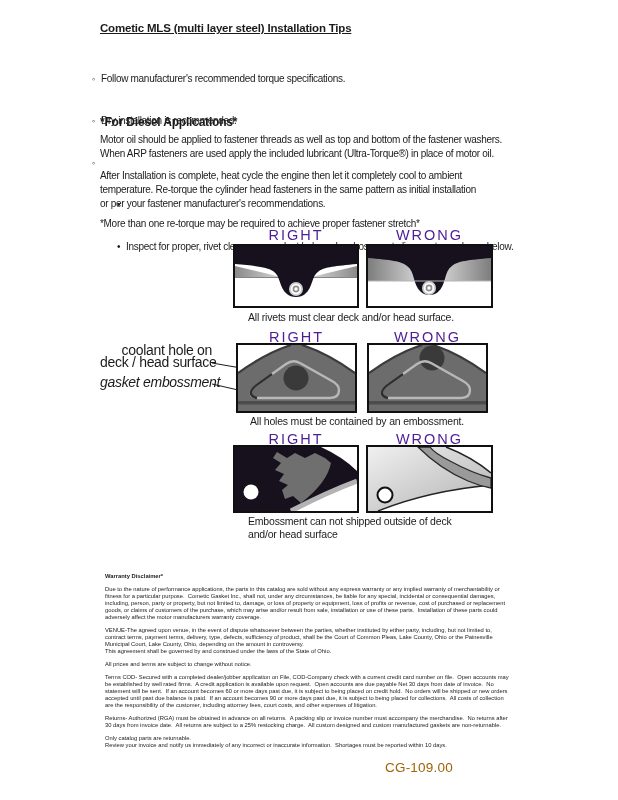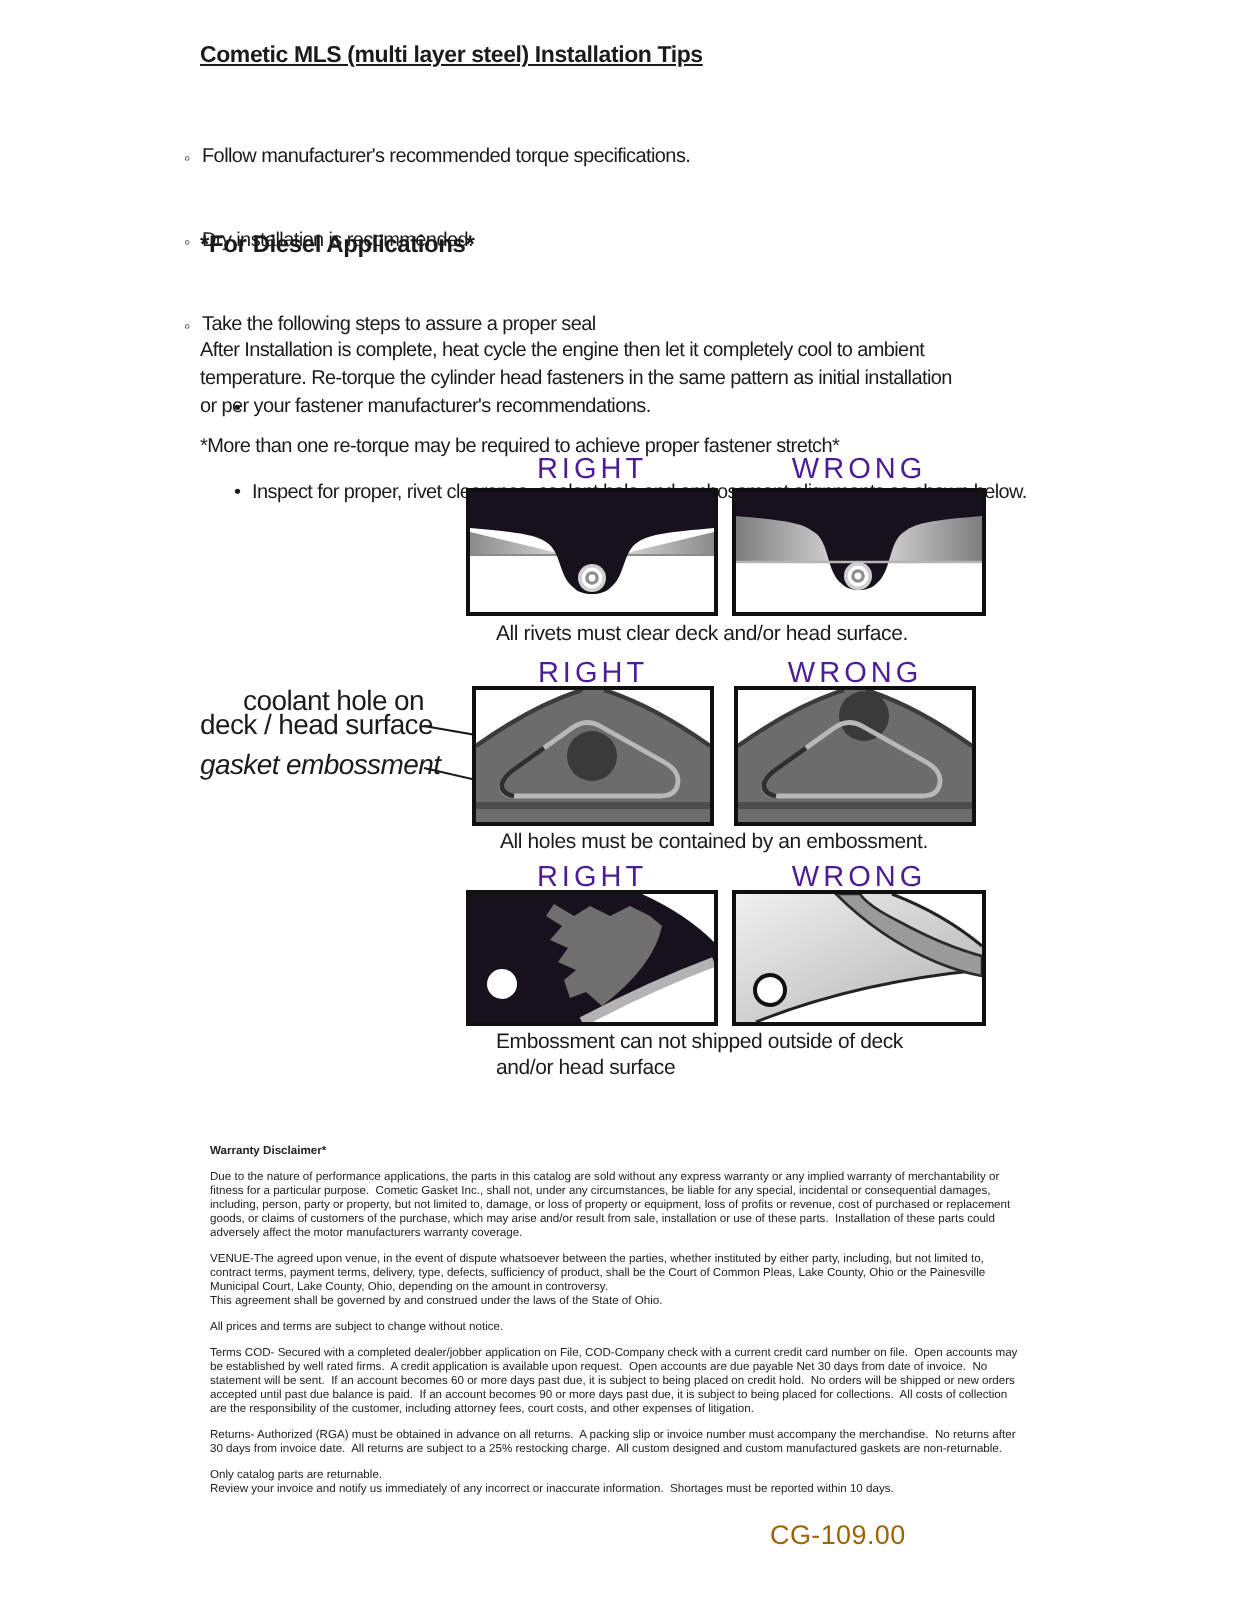--- a/index.html
+++ b/index.html
@@ -47,32 +47,33 @@
     <div class="row">
       <span class="marker">◦</span>
       <span>Follow manufacturer's recommended torque specifications.</span>
     </div>
     <div class="row">
       <span class="marker">◦</span>
       <span>Dry installation is recommended.</span>
     </div>
     <div class="row">
       <span class="marker">◦</span>
-      <span>Take the following steps to assure a proper seal</span>
     </div>
     <div class="row sub">
       <span class="marker">•</span>
     </div>
     <div class="row sub">
       <span class="marker">•</span>
       <span>Inspect for proper, rivet clearance, coolant hole and embossment alignments as shown below.</span>
     </div>
   </div>
 
   <h2 id="diesel-heading" class="abs">*For Diesel Applications*</h2>
+  <div id="diesel-p1" class="abs body-p">Motor oil should be applied to fastener threads as well as top and bottom of the fastener washers.
+When ARP fasteners are used apply the included lubricant (Ultra-Torque®) in place of motor oil.</div>
   <div id="diesel-p2" class="abs body-p">After Installation is complete, heat cycle the engine then let it completely cool to ambient
 temperature. Re-torque the cylinder head fasteners in the same pattern as initial installation
 or per your fastener manufacturer's recommendations.</div>
   <div id="diesel-p3" class="abs body-p">*More than one re-torque may be required to achieve proper fastener stretch*</div>
 
   <div class="abs dlabel" style="left:233px;top:227px;width:126px;">RIGHT</div>
   <div class="abs dlabel" style="left:366px;top:227px;width:127px;">WRONG</div>
 
   <div class="abs panel" style="left:233px;top:244px;width:126px;height:64px;">
     <svg viewBox="0 0 122 60" preserveAspectRatio="none">

